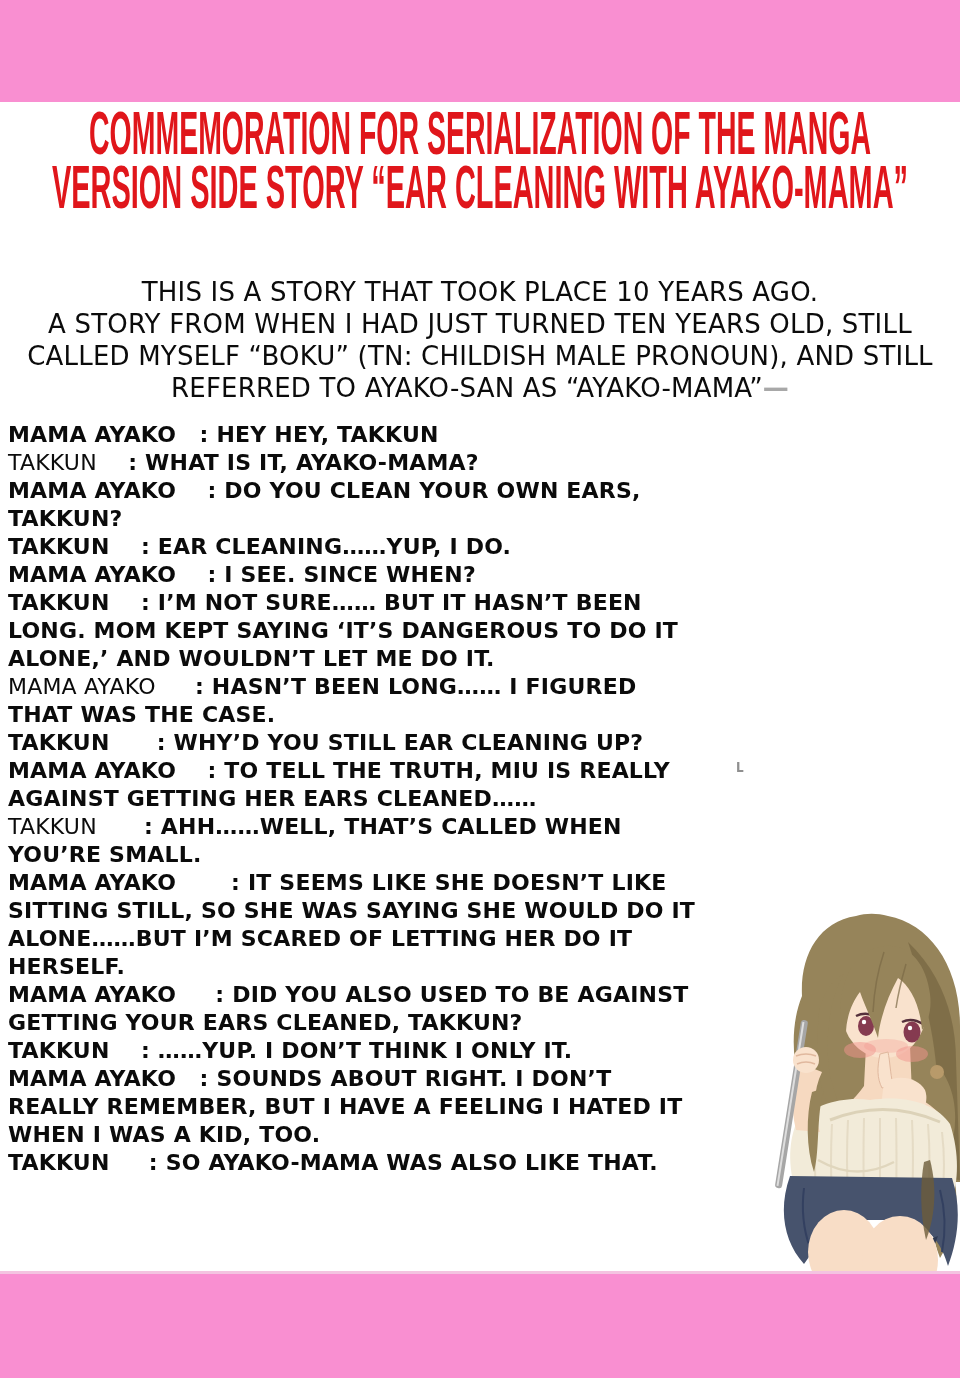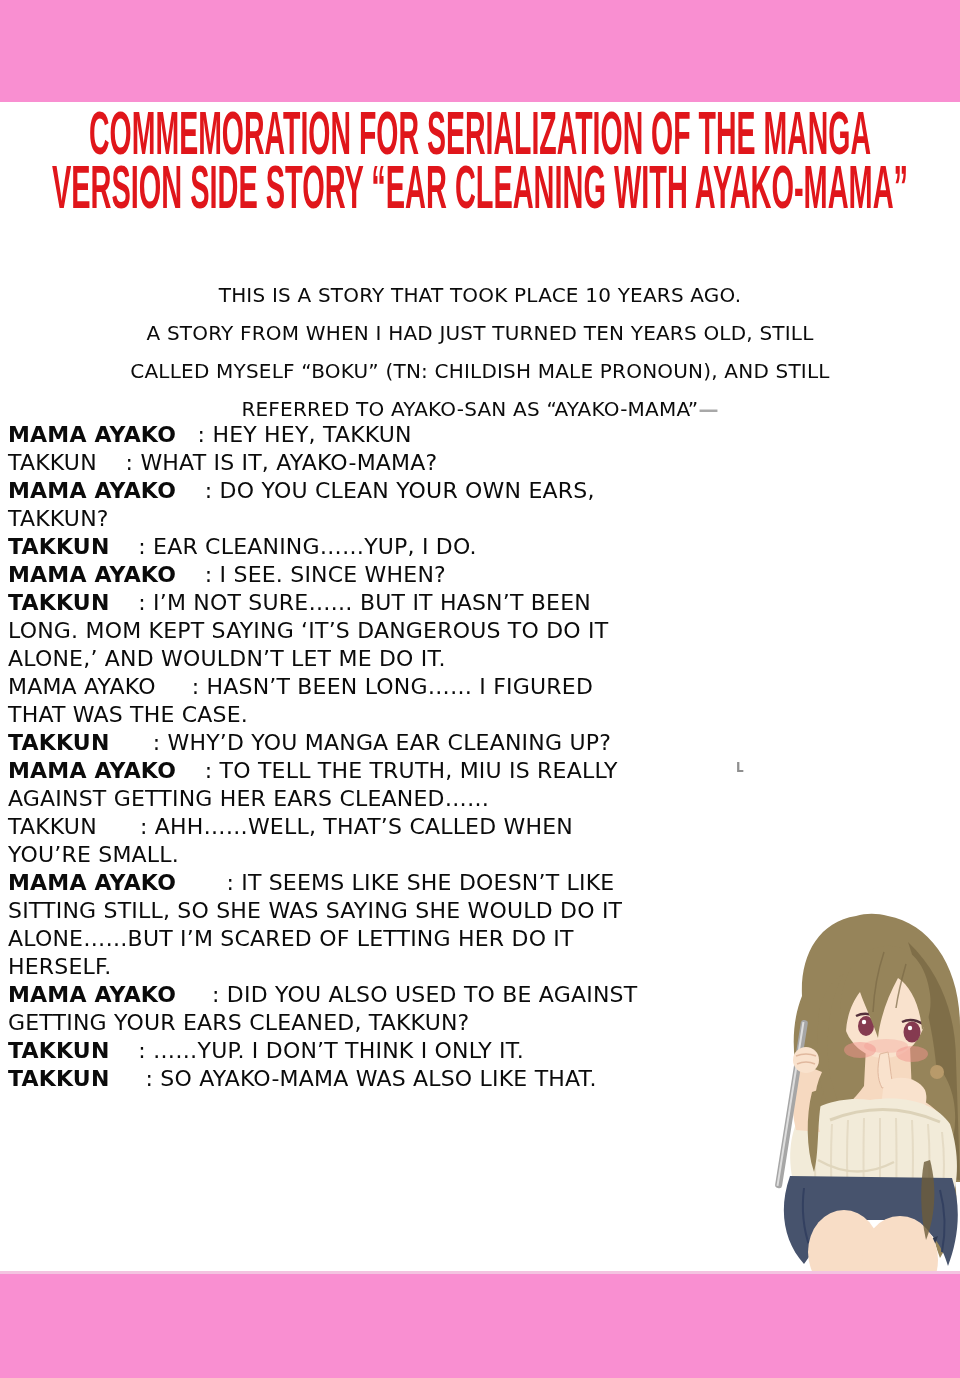--- a/index.html
+++ b/index.html
@@ -4,28 +4,28 @@
 <style>
   html,body{margin:0;padding:0;background:#ffffff;}
   .page{position:relative;width:960px;height:1378px;background:#ffffff;overflow:hidden;
         font-family:"DejaVu Sans","Liberation Sans",sans-serif;color:#0b0b0b;padding-left:20px;}
   .band{position:absolute;left:0;width:960px;}
   .band.top{top:0;height:102px;}
   .band.bottom{bottom:0;height:104px;border-top:3px solid #f4c3e1;}
   .edge-strip{position:absolute;top:0;right:0;width:6px;height:1378px;opacity:.85;}
   .title-svg{position:absolute;top:0;left:0;}
   .intro{position:absolute;top:276px;left:5px;width:950px;text-align:center;
-         font-size:20px;line-height:38px;letter-spacing:.2px;white-space:pre-line;}
+         font-size:26px;line-height:32px;letter-spacing:.2px;white-space:pre-line;}
   .intro .dash{font-weight:bold;}
   .dialogue{position:absolute;top:421px;left:8px;width:745px;font-size:22px;
             line-height:28px;letter-spacing:.2px;}
   .dialogue p{margin:0;white-space:pre-wrap;}
   .spk{font-weight:bold;}
   .spk.reg{font-weight:normal;}
-  .txt{font-weight:normal;}
+  .txt{font-weight:bold;}
   .stray{position:absolute;left:736px;top:760px;font-size:12px;color:#8f8f8f;
          font-weight:bold;transform:scaleY(1.2);}
   .chara{position:absolute;left:760px;top:908px;}
 </style>
 </head>
 <body>
 
 <div class="page">
 
   <div class="band top" style="background: rgb(249, 143, 209);"></div>
@@ -46,32 +46,35 @@
       <p><span class="spk reg">TAKKUN</span><span class="txt">    : WHAT IS IT, AYAKO-MAMA?</span></p>
       <p><span class="spk">MAMA AYAKO</span><span class="txt">    : DO YOU CLEAN YOUR OWN EARS,
 TAKKUN?</span></p>
       <p><span class="spk">TAKKUN</span><span class="txt">    : EAR CLEANING……YUP, I DO.</span></p>
       <p><span class="spk">MAMA AYAKO</span><span class="txt">    : I SEE. SINCE WHEN?</span></p>
       <p><span class="spk">TAKKUN</span><span class="txt">    : I’M NOT SURE…… BUT IT HASN’T BEEN
 LONG. MOM KEPT SAYING ‘IT’S DANGEROUS TO DO IT
 ALONE,’ AND WOULDN’T LET ME DO IT.</span></p>
       <p><span class="spk reg">MAMA AYAKO</span><span class="txt">     : HASN’T BEEN LONG…… I FIGURED
 THAT WAS THE CASE.</span></p>
-      <p><span class="spk">TAKKUN</span><span class="txt">      : WHY’D YOU MANGA EAR CLEANING UP?</span></p>
+      <p><span class="spk">TAKKUN</span><span class="txt">      : WHY’D YOU STILL EAR CLEANING UP?</span></p>
       <p><span class="spk">MAMA AYAKO</span><span class="txt">    : TO TELL THE TRUTH, MIU IS REALLY
 AGAINST GETTING HER EARS CLEANED……</span></p>
       <p><span class="spk reg">TAKKUN</span><span class="txt">      : AHH……WELL, THAT’S CALLED WHEN
 YOU’RE SMALL.</span></p>
       <p><span class="spk">MAMA AYAKO</span><span class="txt">       : IT SEEMS LIKE SHE DOESN’T LIKE
 SITTING STILL, SO SHE WAS SAYING SHE WOULD DO IT
 ALONE……BUT I’M SCARED OF LETTING HER DO IT
 HERSELF.</span></p>
       <p><span class="spk">MAMA AYAKO</span><span class="txt">     : DID YOU ALSO USED TO BE AGAINST
 GETTING YOUR EARS CLEANED, TAKKUN?</span></p>
       <p><span class="spk">TAKKUN</span><span class="txt">    : ……YUP. I DON’T THINK I ONLY IT.</span></p>
+      <p><span class="spk">MAMA AYAKO</span><span class="txt">   : SOUNDS ABOUT RIGHT. I DON’T
+REALLY REMEMBER, BUT I HAVE A FEELING I HATED IT
+WHEN I WAS A KID, TOO.</span></p>
       <p><span class="spk">TAKKUN</span><span class="txt">     : SO AYAKO-MAMA WAS ALSO LIKE THAT.</span></p>
     </div>
 
   <div class="stray">L</div>
 
   <svg class="chara" width="200" height="470" viewBox="0 0 200 470">
 
     <path d="M96,8 C58,14 40,48 42,88 C28,122 32,172 52,202 C40,232 44,260 58,274 L200,274 L200,118 C200,58 170,16 128,8 C117,5 106,5 96,8 Z" fill="#96845a"></path>
     <path opacity="0.55" d="M148,34 C182,66 196,110 196,152 L200,272 L162,268 C184,220 186,150 148,34 Z" fill="#6d5c3a"></path>
 

